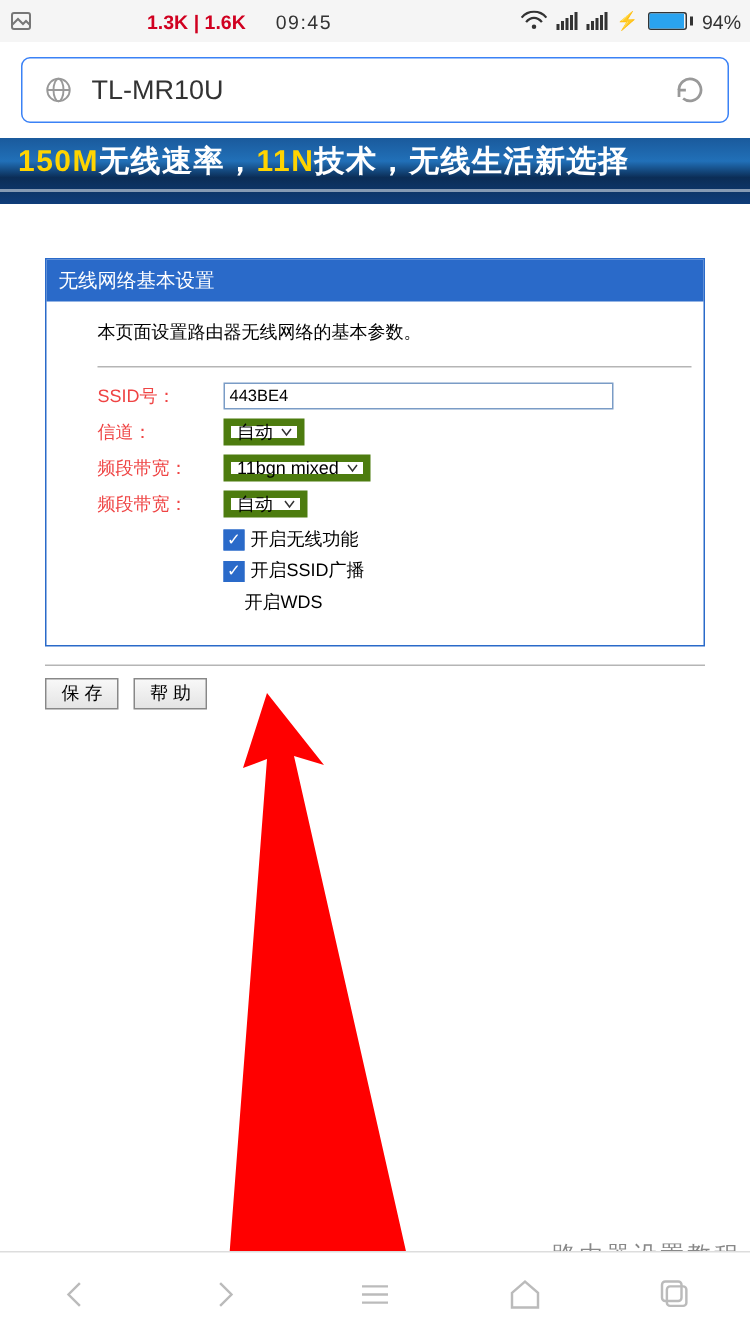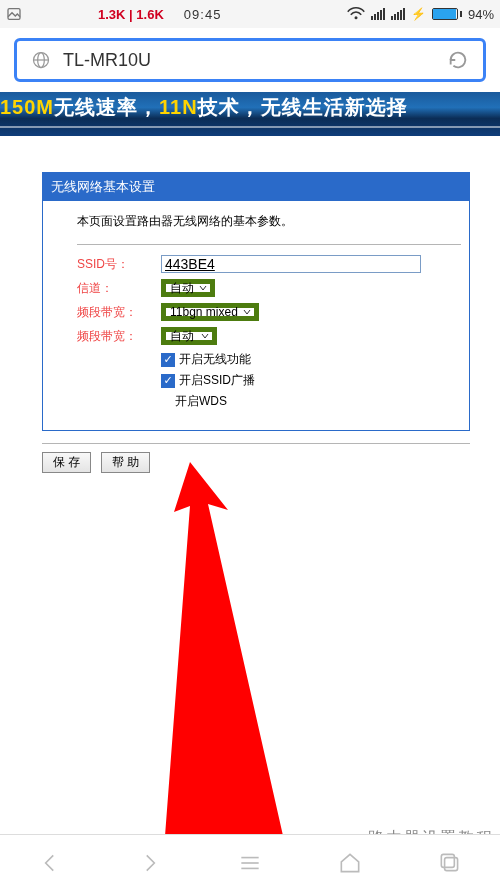--- a/index.html
+++ b/index.html
@@ -30,45 +30,45 @@
 .signal-bars { display: flex; align-items: flex-end; gap: 1px; height: 12px; }
 .signal-bars span { width: 2px; background: #333; }
 .battery { display: flex; align-items: center; gap: 2px; }
 .battery-body { width: 26px; height: 12px; border: 1px solid #333; border-radius: 2px; position: relative; }
 .battery-fill { height: 100%; background: #2aa3ef; }
 .battery-tip { width: 2px; height: 6px; background: #333; }
 
 .url-bar {
   margin: 10px 14px;
   height: 44px;
-  border: 3px solid #3b82f6;
+  border: 1px solid #3b82f6;
   border-radius: 6px;
   display: flex;
   align-items: center;
   padding: 0 14px;
   background: #fff;
 }
 .url-bar .globe { width: 20px; height: 20px; margin-right: 12px; }
 .url-text { flex: 1; font-size: 18px; color: #333; }
 .refresh-icon { width: 22px; height: 22px; }
 
 .banner {
   height: 44px;
   background: linear-gradient(180deg, #1a5a9c 0%, #2170b8 35%, #0b2d56 60%, #0f3d7a 100%);
   position: relative;
   overflow: hidden;
   display: flex;
   align-items: flex-start;
-  padding: 2px 0 0;
+  padding: 2px 12px 0;
 }
 .banner-text { color: #ffd400; font-weight: bold; font-size: 20px; letter-spacing: 1px; }
 .banner-text .wh { color: #fff; }
 .banner-line { position: absolute; left: 0; right: 0; bottom: 8px; height: 2px; background: rgba(255,255,255,.5); }
 
-.page-area { padding: 0; background: #fff; position: relative; height: 720px; margin-left: 12px; }
+.page-area { padding: 0; background: #fff; position: relative; height: 720px; }
 .page-inset { padding: 8px 30px 0; }
 
 .panel {
   border: 1px solid #2a6ac9;
   margin-top: 28px;
   background: #fff;
 }
 .panel-header {
   background: #2a6ac9;
   color: #fff;
@@ -76,25 +76,24 @@
   font-size: 13px;
 }
 .panel-body { padding: 12px 8px 16px 34px; }
 .panel-desc { font-size: 12px; color: #000; margin-bottom: 14px; }
 .panel-hr { height: 1px; background: #b5b5b5; margin: 6px 0 10px; }
 
 .form-row { display: flex; align-items: center; margin-bottom: 6px; font-size: 12px; }
 .form-label { width: 84px; color: #ef4444; }
 .form-input {
   border: 1px solid #7a9cc6;
-  font-size: 14px;
+  font-size: 11px;
   padding: 1px 3px;
   height: 18px;
   background: #fff;
-  text-decoration: underline;
 }
 .form-input.wide { width: 260px; }
 .form-select {
   border: 5px solid #4d7c0f;
   font-size: 12px;
   height: 18px;
   background: #fff;
   display: inline-flex;
   align-items: center;
   padding: 0 2px 0 4px;

